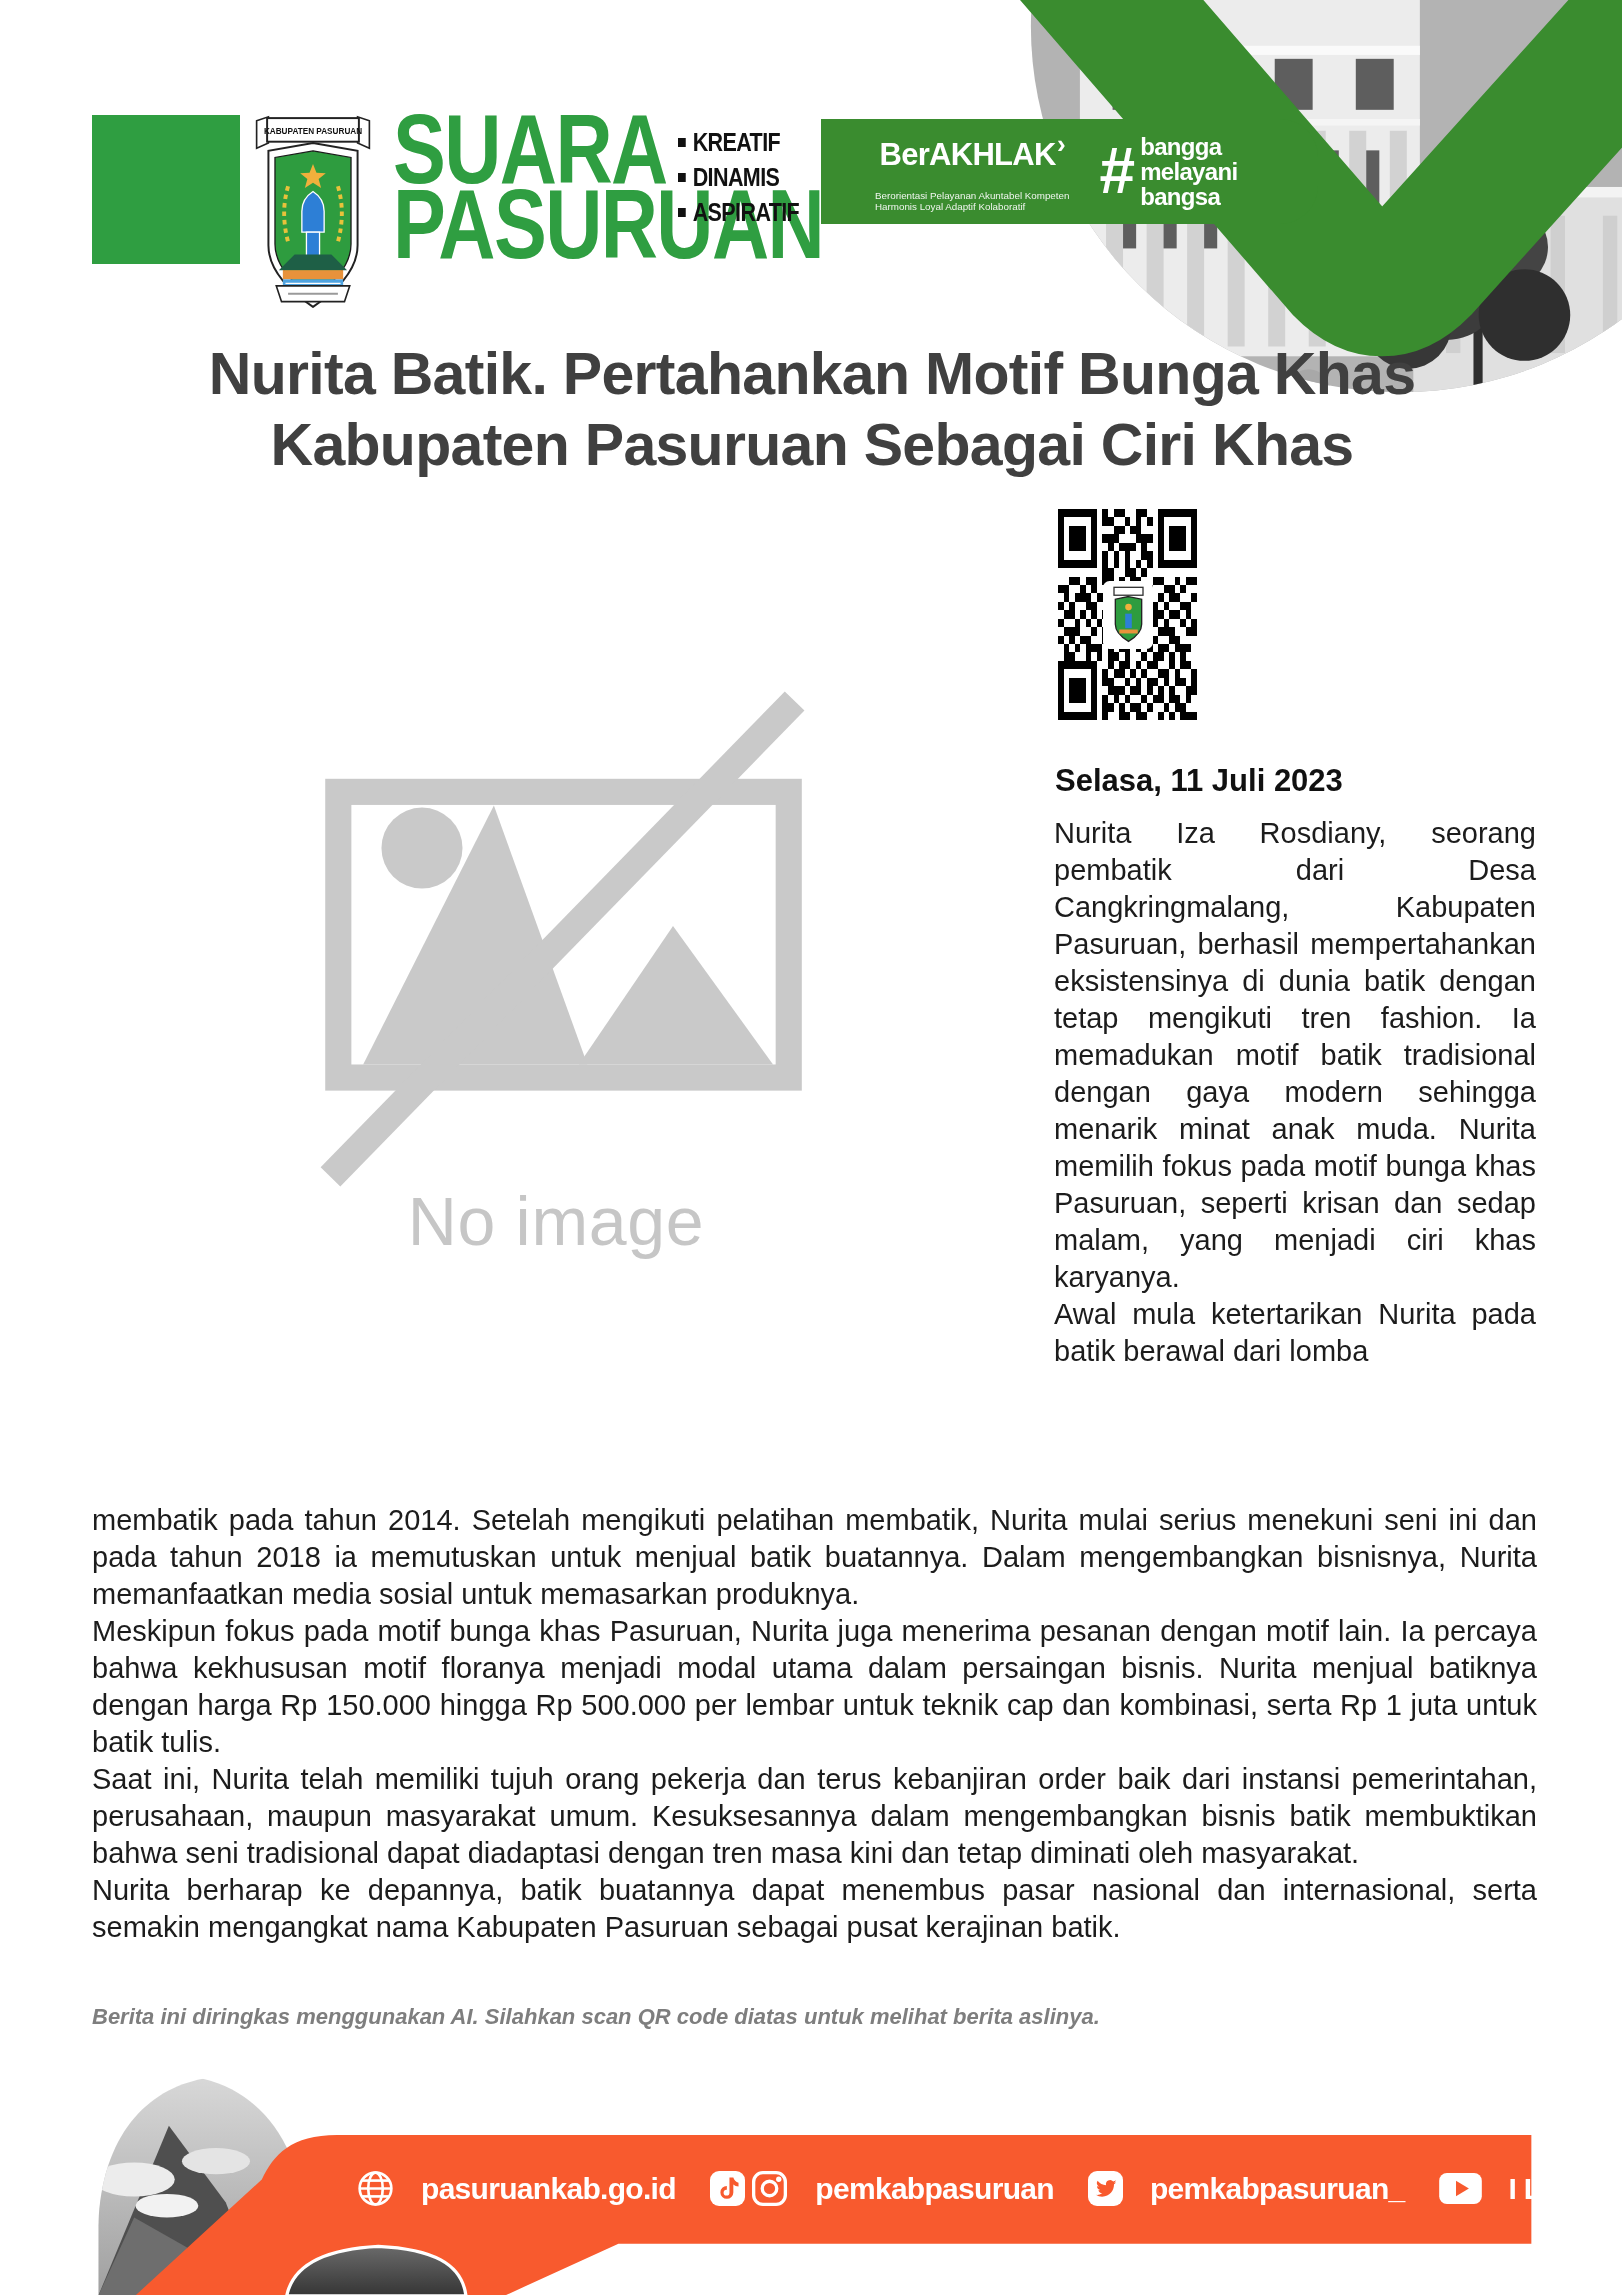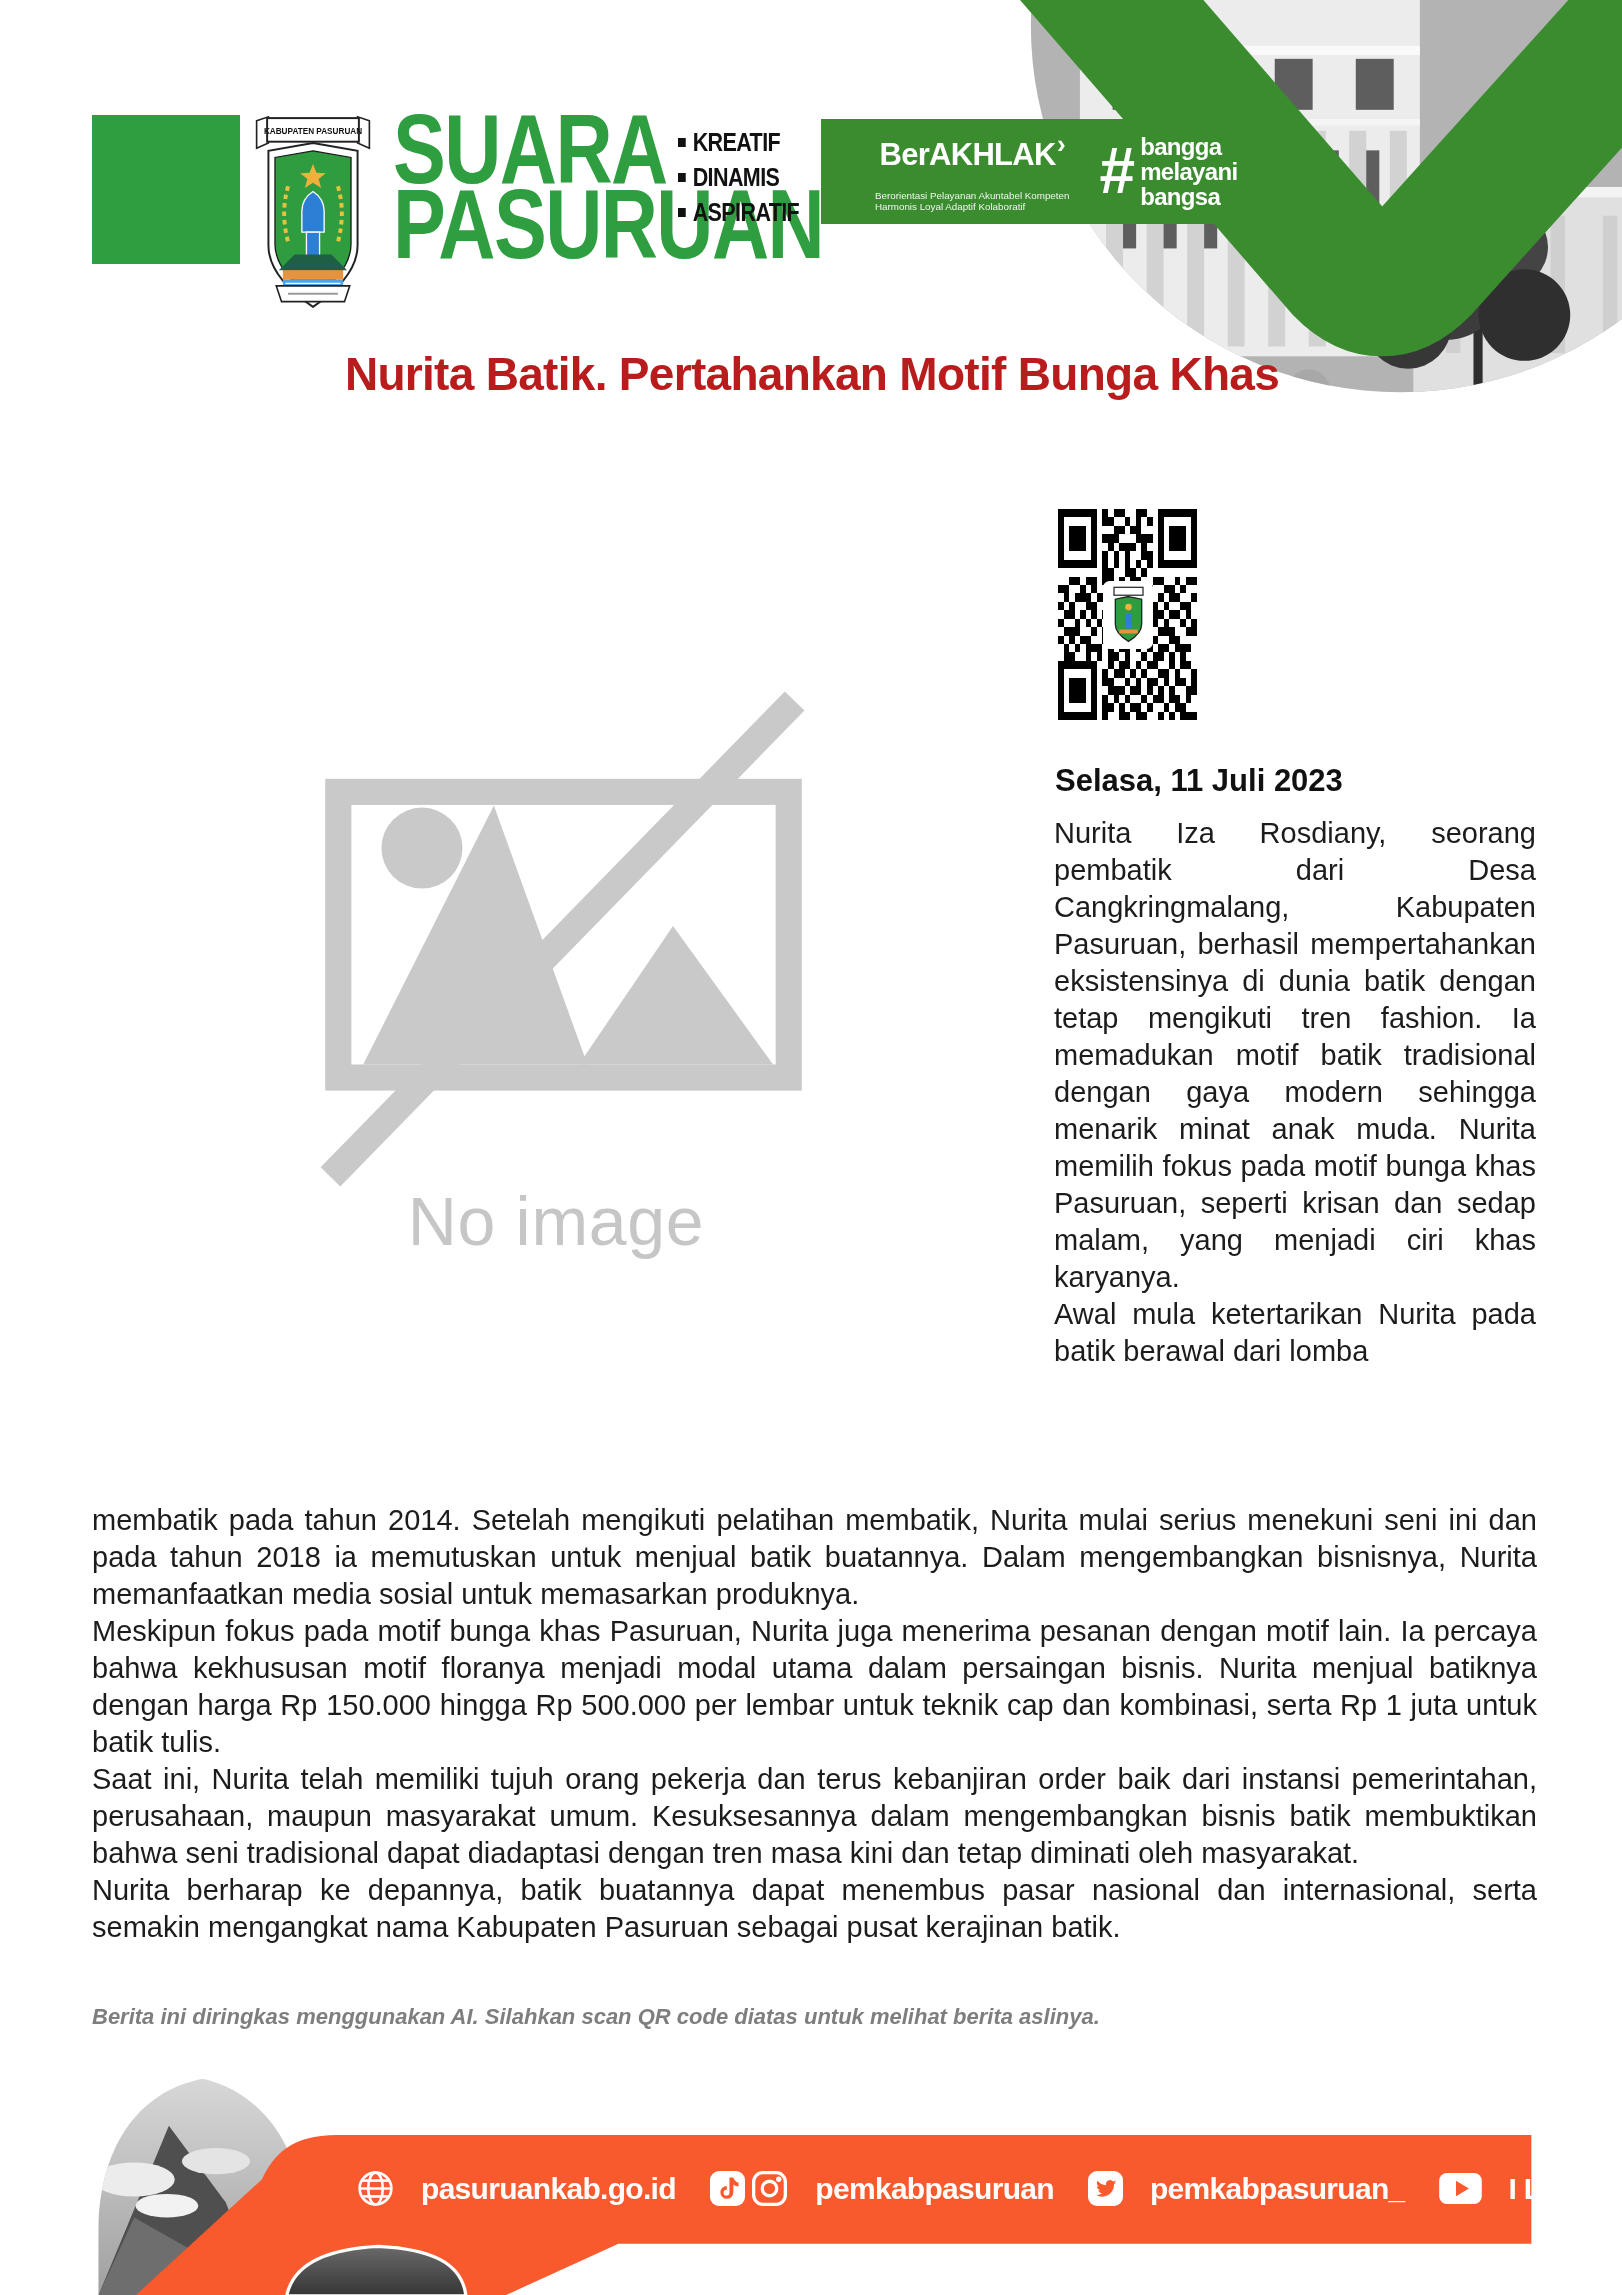--- a/index.html
+++ b/index.html
@@ -35,21 +35,21 @@
   .berakhlak .s{font-size:9.8px;margin-top:21px;opacity:.92;white-space:nowrap;}
   .hashtag{display:flex;align-items:center;margin-left:30px;color:#fff;}
   .hashtag .hash{font-size:64px;font-weight:bold;line-height:.8;margin-right:5.2px;}
   .hashtag .words div{font-size:24px;font-weight:bold;line-height:25px;letter-spacing:-0.7px;}
 
   .topright-art{left:916px;top:0;width:707px;height:523px;z-index:1;}
   .footer-art{left:0;top:2029px;width:1623px;height:267px;z-index:1;}
 
   
   .title{left:92px;top:339px;width:1440px;text-align:center;font-weight:bold;
-         font-size:46px;line-height:71px;letter-spacing:-0.7px;color:#b91c1c;z-index:2;}
+         font-size:59px;line-height:71px;letter-spacing:-0.7px;color:#404040;z-index:2;}
   .qr{left:1058px;top:509px;width:139px;height:211px;display:grid;
       grid-template-columns:repeat(25,1fr);grid-auto-rows:1fr;background:#fff;z-index:2;}
   .qr .m{background:#000;}
   .qr-badge{left:1103px;top:581px;width:50px;height:68px;background:#fff;border-radius:6.5px;
             display:flex;align-items:center;justify-content:center;z-index:3;}
   .date{left:1055px;top:763px;font-size:31px;font-weight:bold;color:#111;z-index:2;text-align:right;}
 
   .figure-svg{left:281px;top:667px;width:550px;height:523px;}
   .no-image{left:281px;top:1182px;width:550px;text-align:center;
             font-size:68px;color:#C6C6C6;letter-spacing:0.7px;}
@@ -182,20 +182,21 @@
     <div class="words">
       <div>bangga</div>
       <div>melayani</div>
       <div>bangsa</div>
     </div>
   </div>
 </div>
 
 <div class="abs title">
   <div>Nurita Batik. Pertahankan Motif Bunga Khas</div>
+  <div>Kabupaten Pasuruan Sebagai Ciri Khas</div>
 </div>
 
 <div class="abs qr">
     <div class="m"></div>
     <div class="m"></div>
     <div class="m"></div>
     <div class="m"></div>
     <div class="m"></div>
     <div class="m"></div>
     <div class="m"></div>

